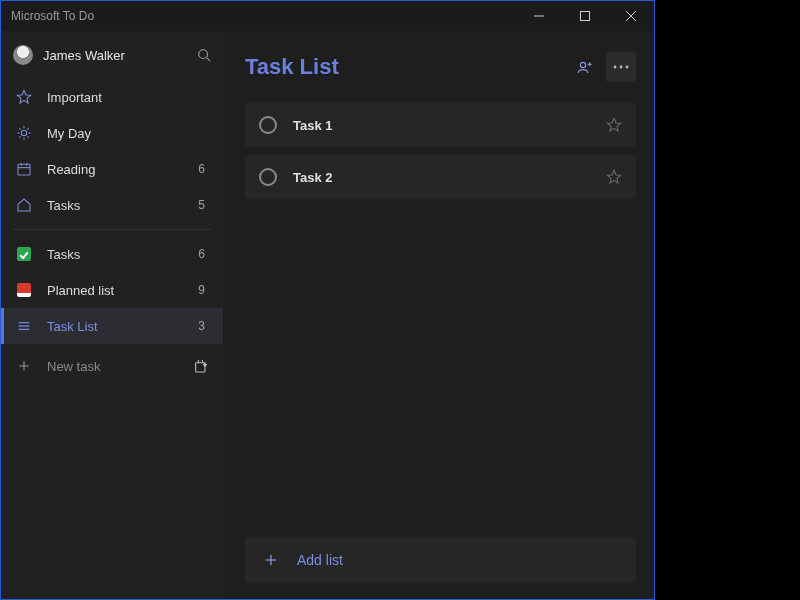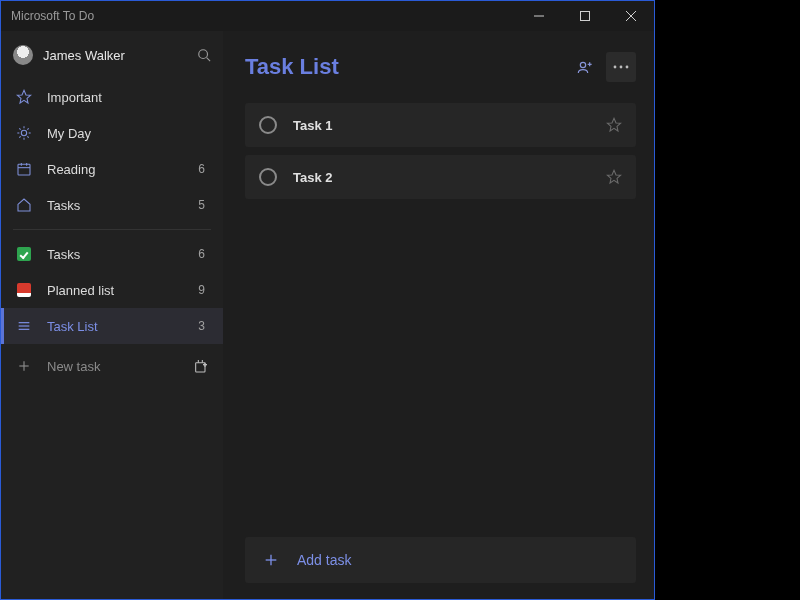--- a/index.html
+++ b/index.html
@@ -226,17 +226,17 @@
         </div>
       </div>
 
       <div class="addtask">
         <span class="plus">
           <svg width="16" height="16" viewBox="0 0 24 24" stroke="currentColor" stroke-width="2">
               <line x1="12" y1="4" x2="12" y2="20"></line>
               <line x1="4" y1="12" x2="20" y2="12"></line>
             </svg>
         </span>
-        <span>Add task</span>
+        <span>Add list</span>
       </div>
     </div>
   </div>
 </div>
 
 </body></html>

